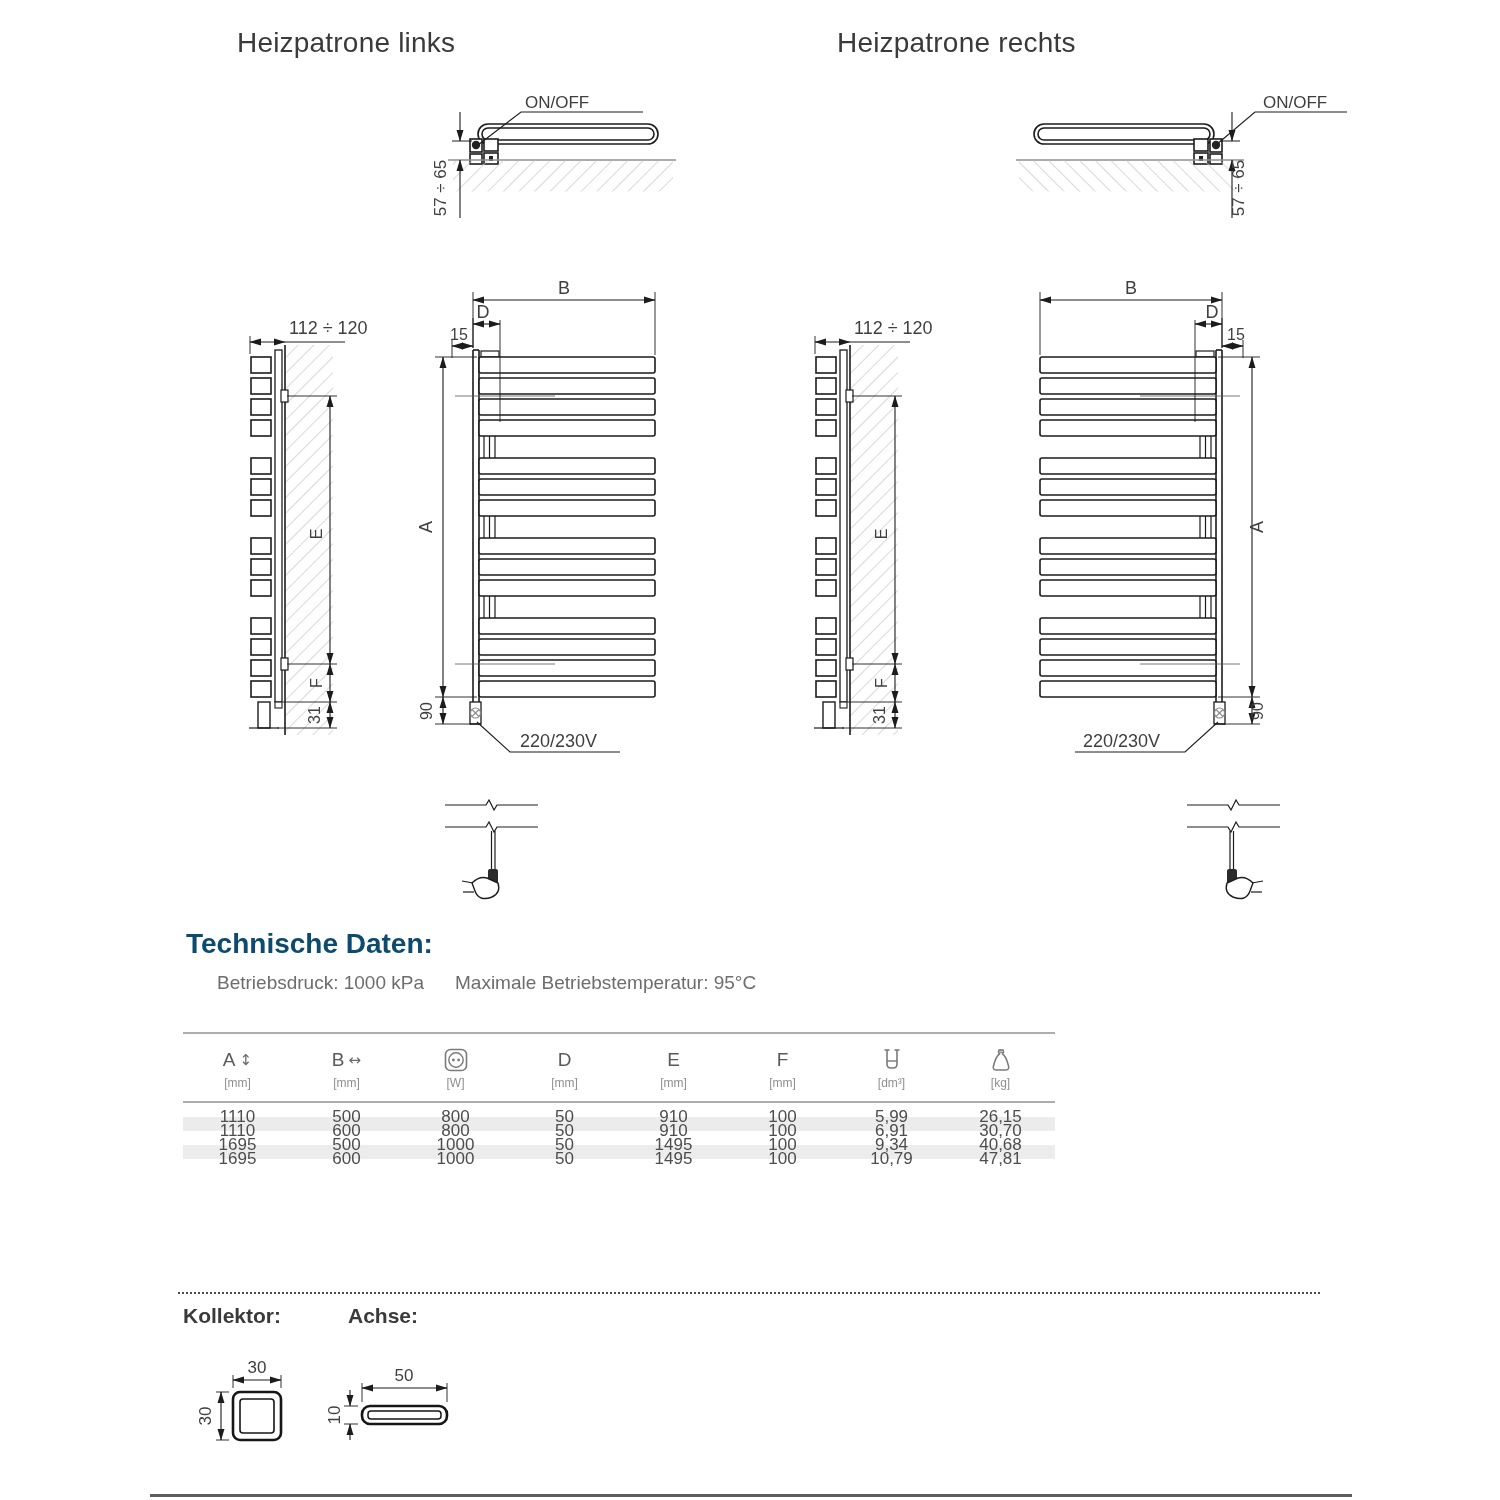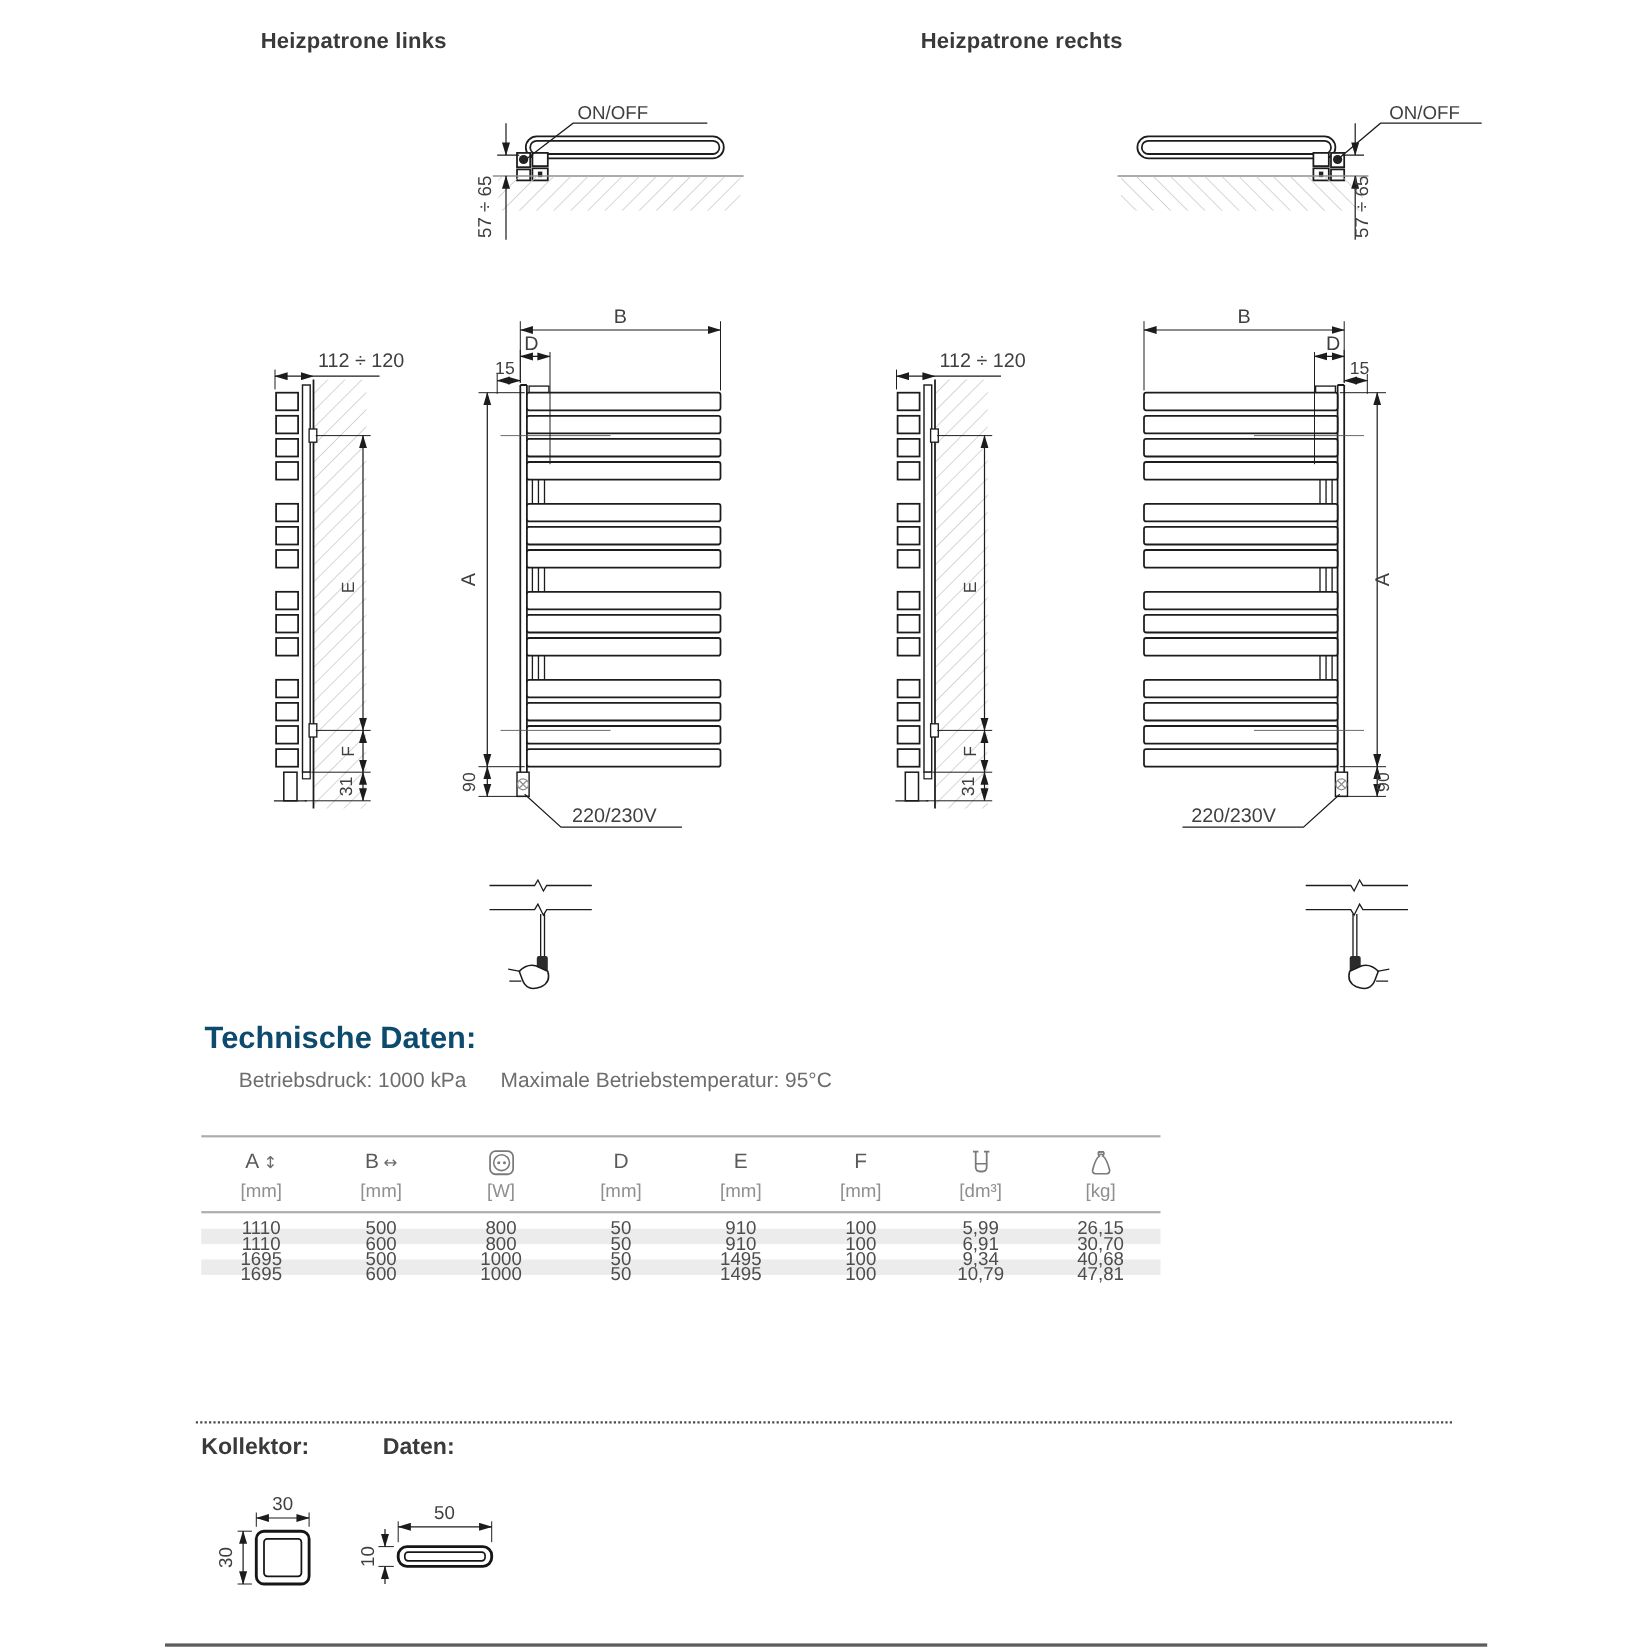--- a/index.html
+++ b/index.html
@@ -1,33 +1,33 @@
 <!DOCTYPE html>
 <html><head>
 <meta charset="utf-8">
 <style>
   html,body{margin:0;padding:0;background:#fff;}
   .canvas{position:relative;width:1500px;height:1500px;background:#fff;overflow:hidden;
           font-family:"Liberation Sans",sans-serif;color:#3b3b3b;}
   .abs{position:absolute;}
-  .title{font-size:20px;font-weight:700;color:#3a3a3a;letter-spacing:.2px;}
+  .title{font-size:28px;font-weight:400;color:#3a3a3a;letter-spacing:.2px;}
   .h2{font-size:28px;font-weight:700;color:#0c4a6e;}
   .body-gray{font-size:19px;color:#6d6d6d;}
   svg text{font-family:"Liberation Sans",sans-serif;}
   .dtxt{fill:#3f3f3f;font-size:17px;}
   .dtxt-lg{fill:#3f3f3f;font-size:18px;}
   .dtxt-sm{fill:#3f3f3f;font-size:16px;}
   
   .dtable{position:absolute;left:183px;top:1032px;width:872px;}
   .thead{display:grid;grid-template-columns:repeat(8,1fr);border-top:2px solid #adadad;
          border-bottom:2px solid #adadad;height:67px;}
   .hcell{display:flex;flex-direction:column;align-items:center;justify-content:center;gap:3px;padding-top:2px;}
   .hlabel{font-size:19px;color:#5a5a5a;display:flex;align-items:center;gap:4px;height:26px;}
   .harrow{font-family:"DejaVu Sans",sans-serif;font-size:15px;color:#6a6a6a;}
-  .hunit{font-size:17px;color:#8f8f8f;}
+  .hunit{font-size:12px;color:#8f8f8f;}
   .trow{display:grid;grid-template-columns:repeat(8,1fr);height:14px;line-height:27px;}
   .trow.alt{background:#ececec;}
   .tcell{text-align:center;font-size:17px;color:#4d4d4d;}
   
   .legend{position:absolute;left:183px;top:1210px;width:1160px;font-size:19px;color:#6d6d6d;line-height:34px;}
   .legend span{margin-right:18px;white-space:nowrap;}
   .dotline{position:absolute;left:178px;top:1292px;width:1142px;border-top:2px dotted #4c4c4c;height:0;}
   .plabel{font-size:21px;font-weight:700;color:#3a3a3a;}
   .botrule{position:absolute;left:150px;top:1494px;width:1202px;height:3px;background:#5d5d5d;}
 </style>
@@ -340,21 +340,21 @@
       <div class="tcell">47,81</div>
     </div>
   </div>
 
   <div class="legend">
   </div>
 
   <div class="dotline"></div>
 
   <div class="abs plabel" style="left:183px;top:1304px;">Kollektor:</div>
-  <div class="abs plabel" style="left:348px;top:1304px;">Daten:</div>
+  <div class="abs plabel" style="left:348px;top:1304px;">Achse:</div>
 
   <svg class="abs" style="left:175px;top:1330px;" width="150" height="140">
     <rect x="58" y="62" width="48" height="48" rx="7" fill="none" stroke="#161616" stroke-width="2.6"></rect>
     <rect x="65" y="69" width="34" height="34" rx="3" fill="none" stroke="#161616" stroke-width="1.6"></rect>
     <line x1="58" y1="58" x2="58" y2="45" stroke="#1c1c1c" stroke-width="0.9"></line>
     <line x1="106" y1="58" x2="106" y2="45" stroke="#1c1c1c" stroke-width="0.9"></line>
     <line x1="58" y1="50" x2="106" y2="50" stroke="#1c1c1c" stroke-width="1.1" marker-start="url(#arrS)" marker-end="url(#arrE)"></line>
     <line x1="54" y1="62" x2="41" y2="62" stroke="#1c1c1c" stroke-width="0.9"></line>
     <line x1="54" y1="110" x2="41" y2="110" stroke="#1c1c1c" stroke-width="0.9"></line>
     <line x1="46" y1="62" x2="46" y2="110" stroke="#1c1c1c" stroke-width="1.1" marker-start="url(#arrS)" marker-end="url(#arrE)"></line>

